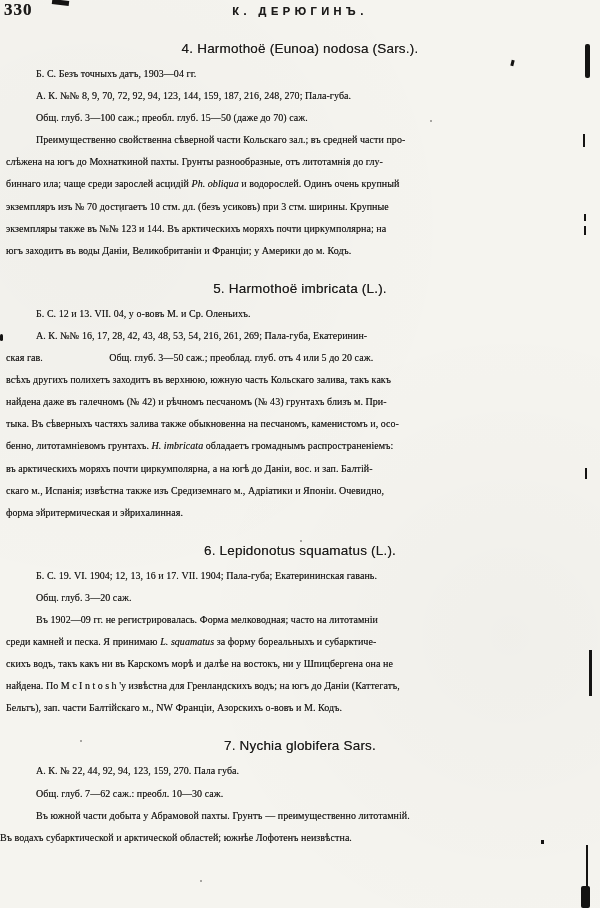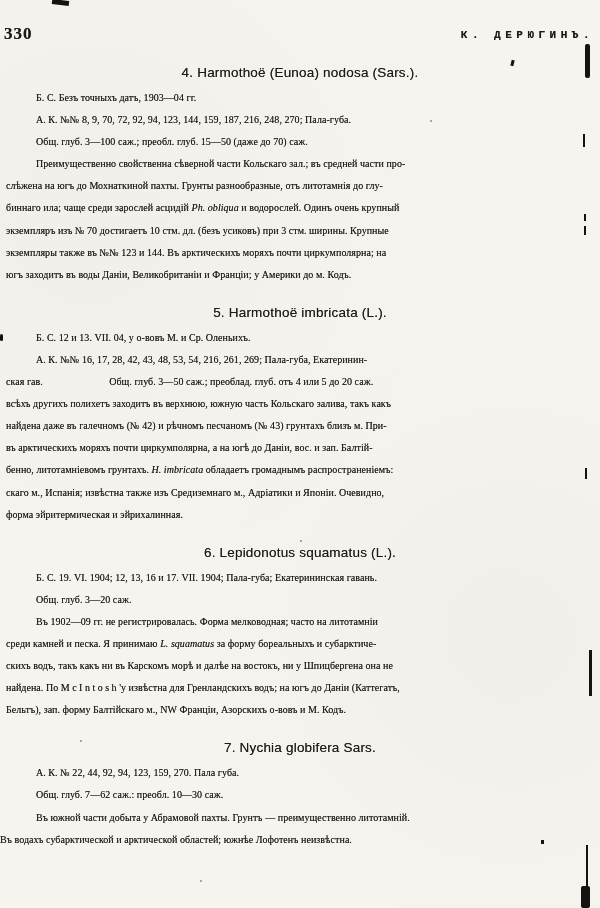--- a/index.html
+++ b/index.html
@@ -5,24 +5,24 @@
   html,body{margin:0;padding:0;background:#e9e8e4;}
   .page{
     position:relative;width:600px;height:908px;overflow:hidden;
     background:
       radial-gradient(circle at 15% 25%, rgba(0,0,0,0.02), transparent 45%),
       radial-gradient(circle at 85% 70%, rgba(0,0,0,0.018), transparent 40%),
       #f5f4ef;
     font-family:"Liberation Serif","DejaVu Serif",serif;
     color:#1c1b1a;
   }
-  .content{position:absolute;left:0;top:12px;width:588px;padding:16px 0 0 6px;}
+  .content{position:absolute;left:0;top:0;width:588px;padding:4px 0 0 6px;}
   .pagehead{position:relative;height:18px;}
   .pagenum{position:absolute;left:-2px;top:-4px;font-size:17px;font-weight:bold;letter-spacing:1px;}
-  .runhead{text-align:right;font-family:Liberation Mono, monospace;
+  .runhead{text-align:center;font-family:Liberation Sans, sans-serif;
     font-size:11px;font-weight:bold;letter-spacing:4.5px;padding-top:1px;}
   .section{margin-top:16px;}
   .heading{
     font-family:"Liberation Sans","DejaVu Sans",sans-serif;
     font-weight:normal;font-size:13.5px;line-height:22px;letter-spacing:.2px;
     text-align:center;margin-bottom:3px;
   }
   .line{font-size:10px;line-height:22.1px;white-space:pre;letter-spacing:.05px;}
   .line,.heading,.pagenum,.runhead{text-shadow:0 0 .45px rgba(25,22,20,.65);}
   .ind{padding-left:30px;}
@@ -56,34 +56,35 @@
           <div class="line"><span>экземпляры также въ №№ 123 и 144. Въ арктическихъ моряхъ почти циркумполярна; на</span></div>
           <div class="line"><span>югъ заходитъ въ воды Даніи, Великобританіи и Франціи; у Америки до м. Кодъ.</span></div>
         </div>
         <div class="section">
           <div class="heading">5. Harmothoë imbricata (L.).</div>
           <div class="line ind"><span>Б. С. 12 и 13. VII. 04, у о-вовъ М. и Ср. Оленьихъ.</span></div>
           <div class="line ind"><span>А. К. №№ 16, 17, 28, 42, 43, 48, 53, 54, 216, 261, 269; Пала-губа, Екатеринин-</span></div>
           <div class="line"><span>ская гав.                          Общ. глуб. 3—50 саж.; преоблад. глуб. отъ 4 или 5 до 20 саж.</span></div>
           <div class="line"><span>всѣхъ другихъ полихетъ заходитъ въ верхнюю, южную часть Кольскаго залива, такъ какъ</span></div>
           <div class="line"><span>найдена даже въ галечномъ (№ 42) и рѣчномъ песчаномъ (№ 43) грунтахъ близъ м. При-</span></div>
+          <div class="line"><span>тыка. Въ сѣверныхъ частяхъ залива также обыкновенна на песчаномъ, каменистомъ и, осо-</span></div>
+          <div class="line"><span>бенно, литотамніевомъ грунтахъ. </span><span class="it">H. imbricata</span><span> обладаетъ громаднымъ распространеніемъ:</span></div>
           <div class="line"><span>въ арктическихъ моряхъ почти циркумполярна, а на югѣ до Даніи, вос. и зап. Балтій-</span></div>
-          <div class="line"><span>бенно, литотамніевомъ грунтахъ. </span><span class="it">H. imbricata</span><span> обладаетъ громаднымъ распространеніемъ:</span></div>
           <div class="line"><span>скаго м., Испанія; извѣстна также изъ Средиземнаго м., Адріатики и Японіи. Очевидно,</span></div>
           <div class="line"><span>форма эйритермическая и эйрихалинная.</span></div>
         </div>
         <div class="section">
           <div class="heading">6. Lepidonotus squamatus (L.).</div>
           <div class="line ind"><span>Б. С. 19. VI. 1904; 12, 13, 16 и 17. VII. 1904; Пала-губа; Екатерининская гавань.</span></div>
           <div class="line ind"><span>Общ. глуб. 3—20 саж.</span></div>
           <div class="line ind"><span>Въ 1902—09 гг. не регистрировалась. Форма мелководная; часто на литотамніи</span></div>
           <div class="line"><span>среди камней и песка. Я принимаю </span><span class="it">L. squamatus</span><span> за форму бореальныхъ и субарктиче-</span></div>
           <div class="line"><span>скихъ водъ, такъ какъ ни въ Карскомъ морѣ и далѣе на востокъ, ни у Шпицбергена она не</span></div>
           <div class="line"><span>найдена. По </span><span class="sp">McIntosh</span><span>'у извѣстна для Гренландскихъ водъ; на югъ до Даніи (Каттегатъ,</span></div>
-          <div class="line"><span>Бельтъ), зап. форму Балтійскаго м., NW Франціи, Азорскихъ о-вовъ и М. Кодъ.</span></div>
+          <div class="line"><span>Бельтъ), зап. части Балтійскаго м., NW Франціи, Азорскихъ о-вовъ и М. Кодъ.</span></div>
         </div>
         <div class="section">
           <div class="heading">7. Nychia globifera Sars.</div>
           <div class="line ind"><span>А. К. № 22, 44, 92, 94, 123, 159, 270. Пала губа.</span></div>
           <div class="line ind"><span>Общ. глуб. 7—62 саж.: преобл. 10—30 саж.</span></div>
           <div class="line ind"><span>Въ южной части добыта у Абрамовой пахты. Грунтъ — преимущественно литотамній.</span></div>
           <div class="line out"><span>Въ водахъ субарктической и арктической областей; южнѣе Лофотенъ неизвѣстна.</span></div>
         </div>
       </div>
   </div>

